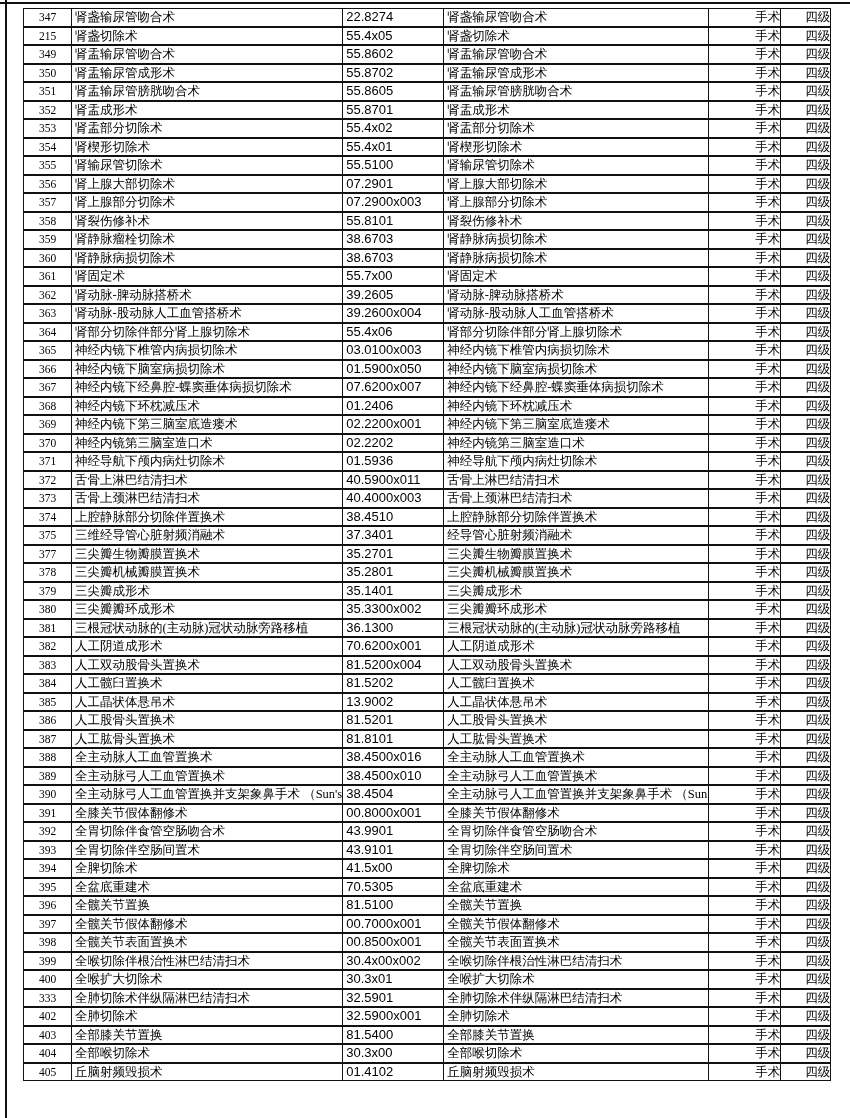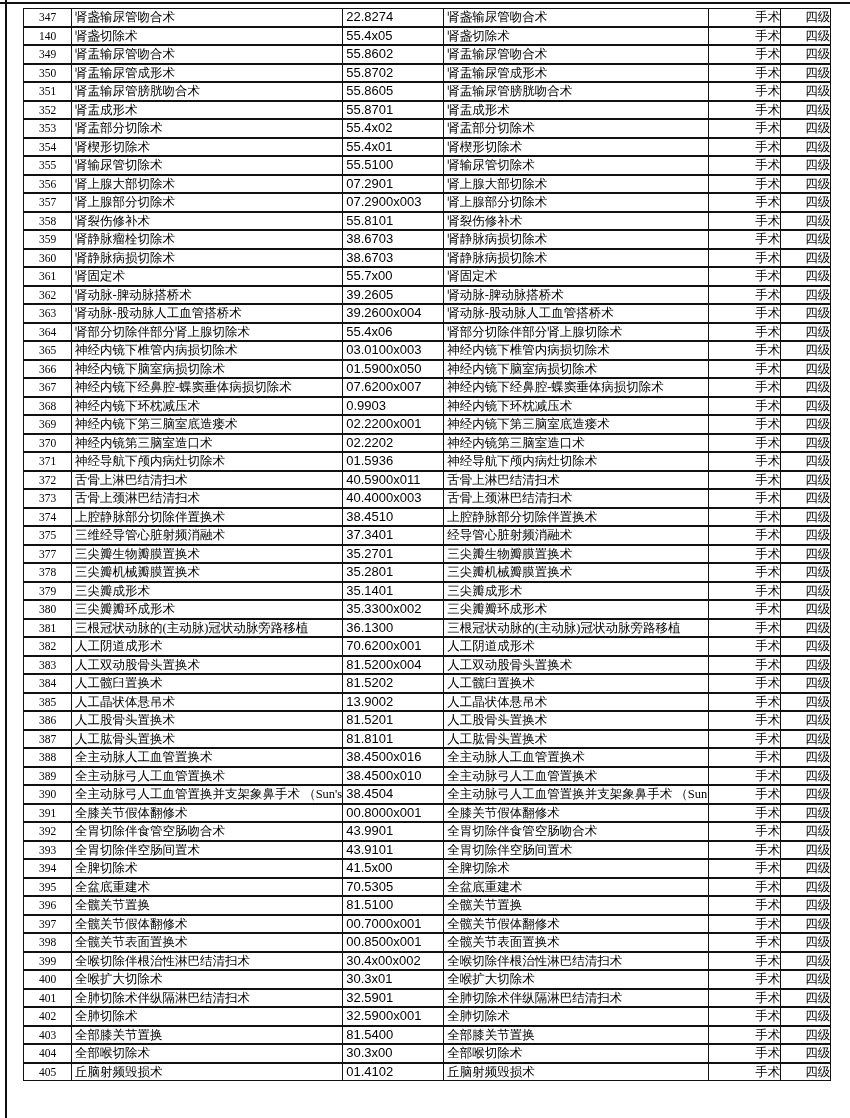--- a/index.html
+++ b/index.html
@@ -89,21 +89,21 @@
   <tbody>
       <tr>
         <td class="c0">347</td>
         <td class="c1">肾盏输尿管吻合术</td>
         <td class="c2">22.8274</td>
         <td class="c3">肾盏输尿管吻合术</td>
         <td class="c4">手术</td>
         <td class="c5">四级</td>
       </tr>
       <tr>
-        <td class="c0">140</td>
+        <td class="c0">215</td>
         <td class="c1">肾盏切除术</td>
         <td class="c2">55.4x05</td>
         <td class="c3">肾盏切除术</td>
         <td class="c4">手术</td>
         <td class="c5">四级</td>
       </tr>
       <tr>
         <td class="c0">349</td>
         <td class="c1">肾盂输尿管吻合术</td>
         <td class="c2">55.8602</td>
@@ -251,21 +251,21 @@
         <td class="c0">367</td>
         <td class="c1">神经内镜下经鼻腔-蝶窦垂体病损切除术</td>
         <td class="c2">07.6200x007</td>
         <td class="c3">神经内镜下经鼻腔-蝶窦垂体病损切除术</td>
         <td class="c4">手术</td>
         <td class="c5">四级</td>
       </tr>
       <tr>
         <td class="c0">368</td>
         <td class="c1">神经内镜下环枕减压术</td>
-        <td class="c2">0.9903</td>
+        <td class="c2">01.2406</td>
         <td class="c3">神经内镜下环枕减压术</td>
         <td class="c4">手术</td>
         <td class="c5">四级</td>
       </tr>
       <tr>
         <td class="c0">369</td>
         <td class="c1">神经内镜下第三脑室底造瘘术</td>
         <td class="c2">02.2200x001</td>
         <td class="c3">神经内镜下第三脑室底造瘘术</td>
         <td class="c4">手术</td>
@@ -505,21 +505,21 @@
       </tr>
       <tr>
         <td class="c0">400</td>
         <td class="c1">全喉扩大切除术</td>
         <td class="c2">30.3x01</td>
         <td class="c3">全喉扩大切除术</td>
         <td class="c4">手术</td>
         <td class="c5">四级</td>
       </tr>
       <tr>
-        <td class="c0">401</td>
+        <td class="c0">333</td>
         <td class="c1">全肺切除术伴纵隔淋巴结清扫术</td>
         <td class="c2">32.5901</td>
         <td class="c3">全肺切除术伴纵隔淋巴结清扫术</td>
         <td class="c4">手术</td>
         <td class="c5">四级</td>
       </tr>
       <tr>
         <td class="c0">402</td>
         <td class="c1">全肺切除术</td>
         <td class="c2">32.5900x001</td>

